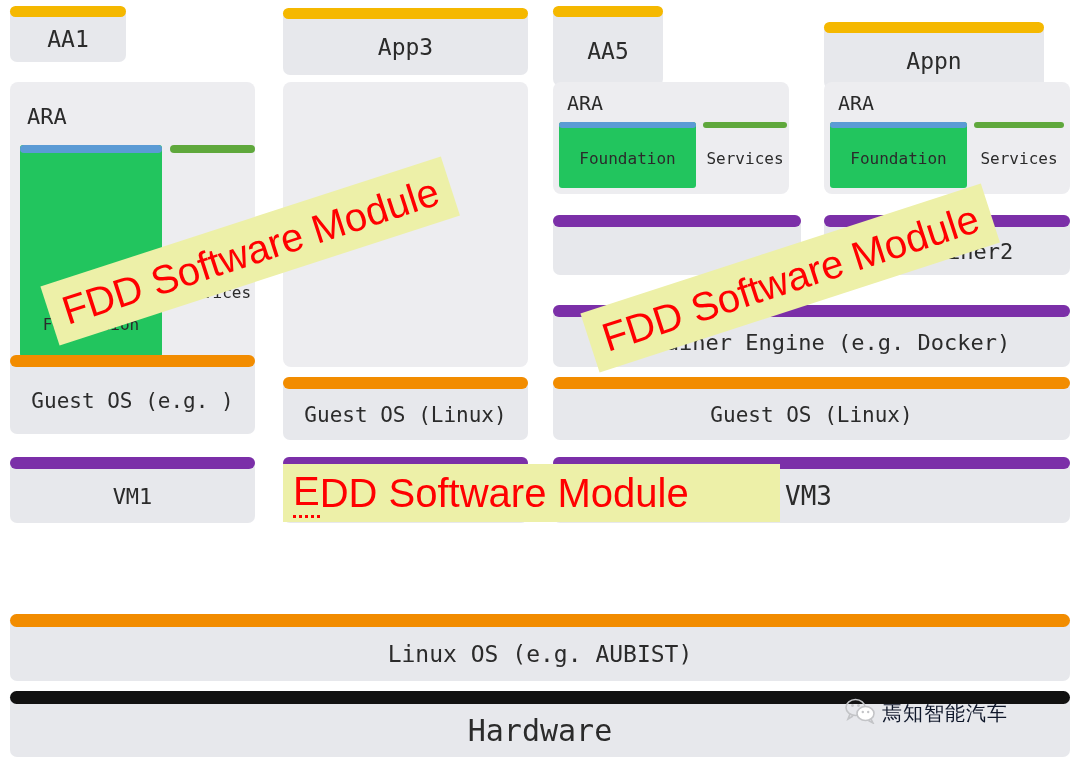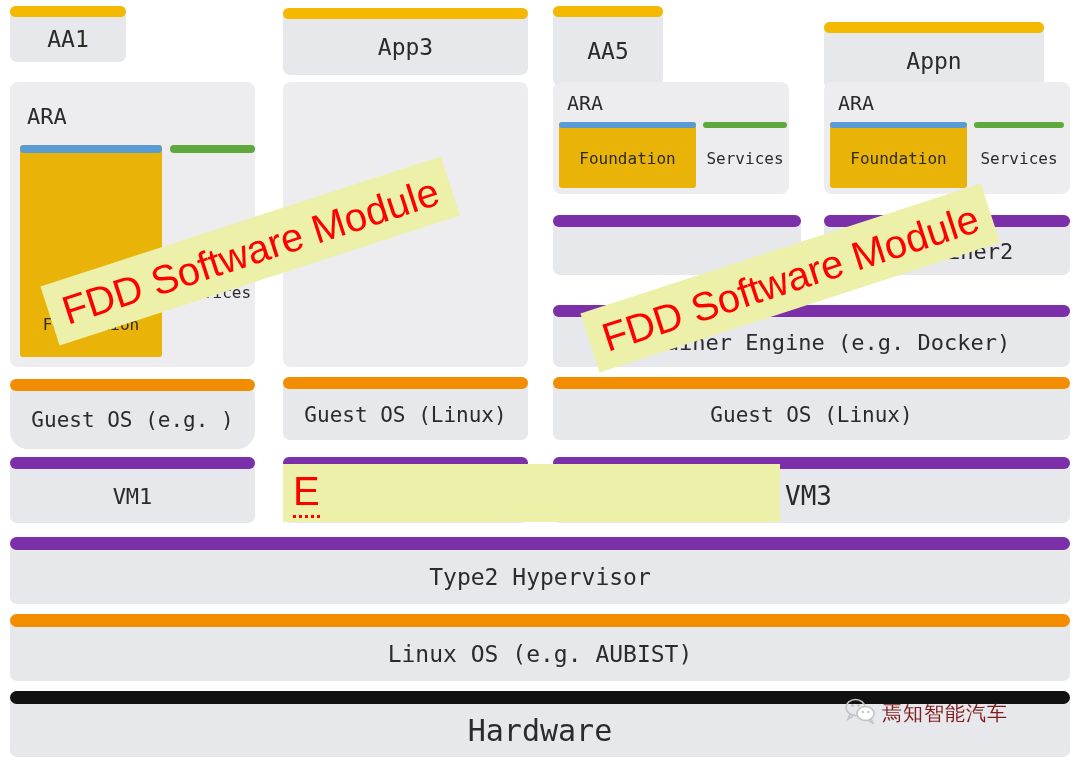--- a/index.html
+++ b/index.html
@@ -66,21 +66,21 @@
 
   
   .ara-title {
     position: absolute;
     color: #2b2b2b;
     font-family: "DejaVu Sans Mono", monospace;
     white-space: nowrap;
   }
   .sub {
     position: absolute;
-    background: #eab308;
+    background: #22c55e;
     border-radius: 3px;
     box-sizing: border-box;
   }
   .sub > .bar {
     position: absolute;
     left: 0; right: 0; top: 0;
     height: 8px;
     border-radius: 4px;
   }
   .sub > .t {
@@ -113,21 +113,21 @@
     border-bottom: 3px dotted #ff0000;
     padding-bottom: 1px;
   }
 
   
   .watermark {
     position: absolute;
     display: flex;
     align-items: center;
     gap: 7px;
-    color: #7f1d1d;
+    color: #0f172a;
     font-family: "DejaVu Sans", sans-serif;
     font-size: 20px;
     letter-spacing: 1px;
     pointer-events: none;
   }
   .wechat-ic { display: block; }
 </style>
 </head>
 <body>
 
@@ -207,21 +207,21 @@
   <div class="box" style="left:824px; top:215px; width:246px; height:60px;">
     <div class="cap purple" style="height:12px;"></div>
     <div class="lbl" style="font-size:22px; top:calc(50% + 6px);">Container2</div>
   </div>
 
   <div class="box" style="left:553px; top:305px; width:517px; height:62px;">
     <div class="cap purple" style="height:12px;"></div>
     <div class="lbl" style="font-size:22px; top:calc(50% + 6px);">Container Engine (e.g. Docker)</div>
   </div>
 
-  <div class="box" style="left:10px; top:379px; width:245px; height:70px;border-radius:18px;">
+  <div class="box" style="left:10px; top:355px; width:245px; height:79px;">
     <div class="cap orange" style="height:12px;"></div>
     <div class="lbl" style="font-size:21px; top:calc(50% + 6px);">Guest OS (e.g. )</div>
   </div>
 
   <div class="box" style="left:283px; top:377px; width:245px; height:63px;">
     <div class="cap orange" style="height:12px;"></div>
     <div class="lbl" style="font-size:21px; top:calc(50% + 6px);">Guest OS (Linux)</div>
   </div>
 
   <div class="box" style="left:553px; top:377px; width:517px; height:63px;">
@@ -237,24 +237,20 @@
   <div class="box" style="left:283px; top:457px; width:245px; height:66px;">
     <div class="cap purple" style="height:12px;"></div>
     <div class="lbl" style="font-size:22px; top:calc(50% + 6px);">VM2</div>
   </div>
 
   <div class="box" style="left:553px; top:457px; width:517px; height:66px;">
     <div class="cap purple" style="height:12px;"></div>
     <div class="lbl left" style="font-size:26px; top:calc(50% + 6px); padding-left:232px;">VM3</div>
   </div>
 
-  <div class="box" style="left:10px; top:537px; width:1060px; height:67px;">
-    <div class="cap purple" style="height:13px;"></div>
-    <div class="lbl" style="font-size:23px; top:calc(50% + 6px);">Type2 Hypervisor</div>
-  </div>
 
   <div class="box" style="left:10px; top:614px; width:1060px; height:67px;">
     <div class="cap orange" style="height:13px;"></div>
     <div class="lbl" style="font-size:23px; top:calc(50% + 6px);">Linux OS (e.g. AUBIST)</div>
   </div>
 
   <div class="box" style="left:10px; top:691px; width:1060px; height:66px;">
     <div class="cap black" style="height:13px;"></div>
     <div class="lbl" style="font-size:30px; top:calc(50% + 6px);">Hardware</div>
   </div>
@@ -278,15 +274,16 @@
   <div class="annot rot" style="left:50px; top:285px; height:62px; font-size:40px;">
     <span>FDD Software Module</span>
   </div>
 
   <div class="annot rot" style="left:590px; top:312px; height:62px; font-size:40px;">
     <span>FDD Software Module</span>
   </div>
 
   <div class="annot" style="left:283px; top:464px; width:497px; height:58px; font-size:40px; justify-content:flex-start; padding-left:10px;">
     <span class="dotted-u">E</span>
+      <span>DD Software Module</span>
   </div>
 
 </div>
 
 </body></html>

